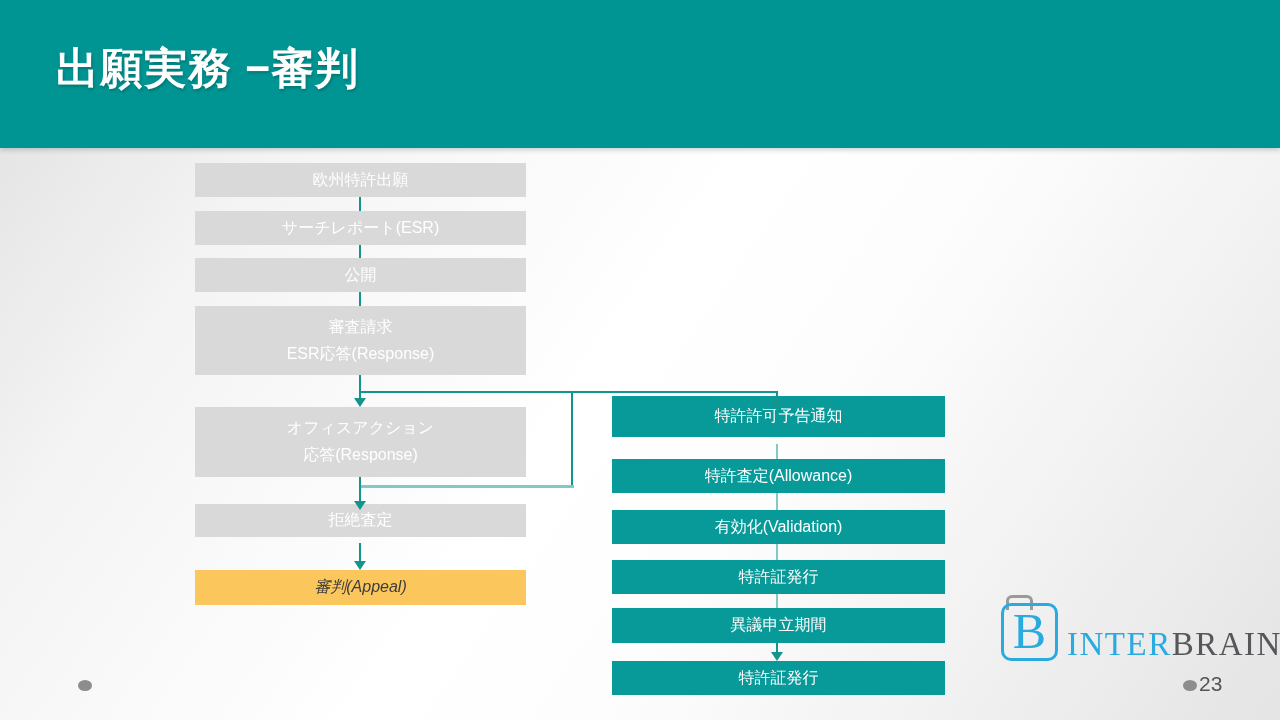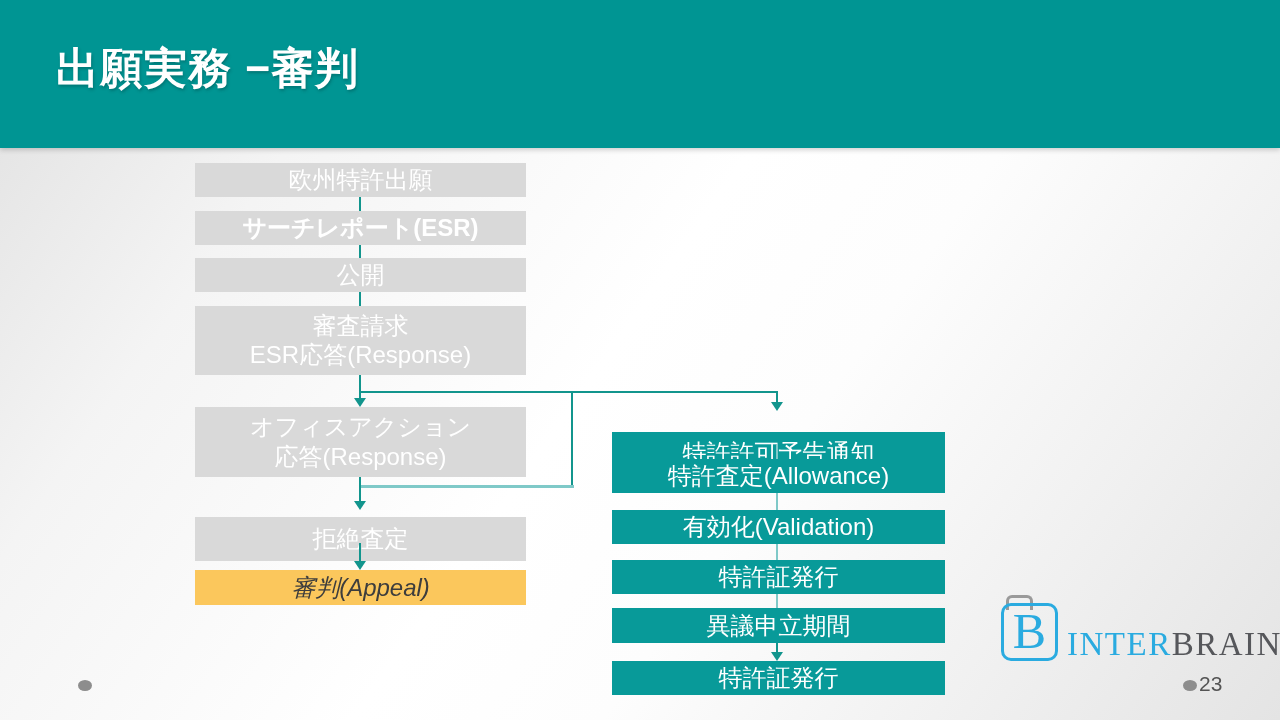--- a/index.html
+++ b/index.html
@@ -24,21 +24,21 @@
     font-size: 43px; font-weight: 700; color: #ffffff;
     letter-spacing: 1px;
     text-shadow: 1px 2px 3px rgba(0,60,60,0.35);
     white-space: nowrap;
   }
 
   .box {
     position: absolute;
     display: flex; align-items: center; justify-content: center;
     text-align: center;
-    font-size: 24px; color: #ffffff;
+    font-size: 16px; color: #ffffff;
     line-height: 1.15;
   }
   .box.gray   { background: #d9d9d9; }
   .box.teal   { background: #089a99; }
   .box.orange { background: #fbc75c; color: #3d3d3d; }
   .box.two-line { flex-direction: column; justify-content: space-evenly; padding: 4px 0; }
 
   .col-left  { left: 195px; width: 331px; }
   .col-right { left: 612px; width: 333px; }
 
@@ -89,42 +89,42 @@
 
 <div class="slide">
 
   <div class="header">
     <div class="title">出願実務 −審判</div>
   </div>
 
   <div class="box gray col-left" style="top:163px; height:34px;">
     <span>欧州特許出願</span>
   </div>
-  <div class="box gray col-left" style="top:211px; height:34px;font-weight:bold;">
+  <div class="box gray col-left" style="top:211px; height:34px;">
     <span>サーチレポート(ESR)</span>
   </div>
   <div class="box gray col-left" style="top:258px; height:34px;">
     <span>公開</span>
   </div>
   <div class="box gray col-left two-line" style="top:306px; height:69px;">
     <span>審査請求</span>
     <span>ESR応答(Response)</span>
   </div>
   <div class="box gray col-left two-line" style="top:407px; height:70px;">
     <span>オフィスアクション</span>
     <span>応答(Response)</span>
   </div>
-  <div class="box gray col-left" style="top:517px; height:44px;">
+  <div class="box gray col-left" style="top:504px; height:33px;">
     <span>拒絶査定</span>
   </div>
   <div class="box orange col-left" style="top:570px; height:35px;font-style:italic;">
     <span>審判(Appeal)</span>
   </div>
 
-  <div class="box teal col-right" style="top:396px; height:41px;margin-top:36px;">
+  <div class="box teal col-right" style="top:396px; height:41px;">
     <span>特許許可予告通知</span>
   </div>
   <div class="box teal col-right" style="top:459px; height:34px;">
     <span>特許査定(Allowance)</span>
   </div>
   <div class="box teal col-right" style="top:510px; height:34px;">
     <span>有効化(Validation)</span>
   </div>
   <div class="box teal col-right" style="top:560px; height:34px;">
     <span>特許証発行</span>

